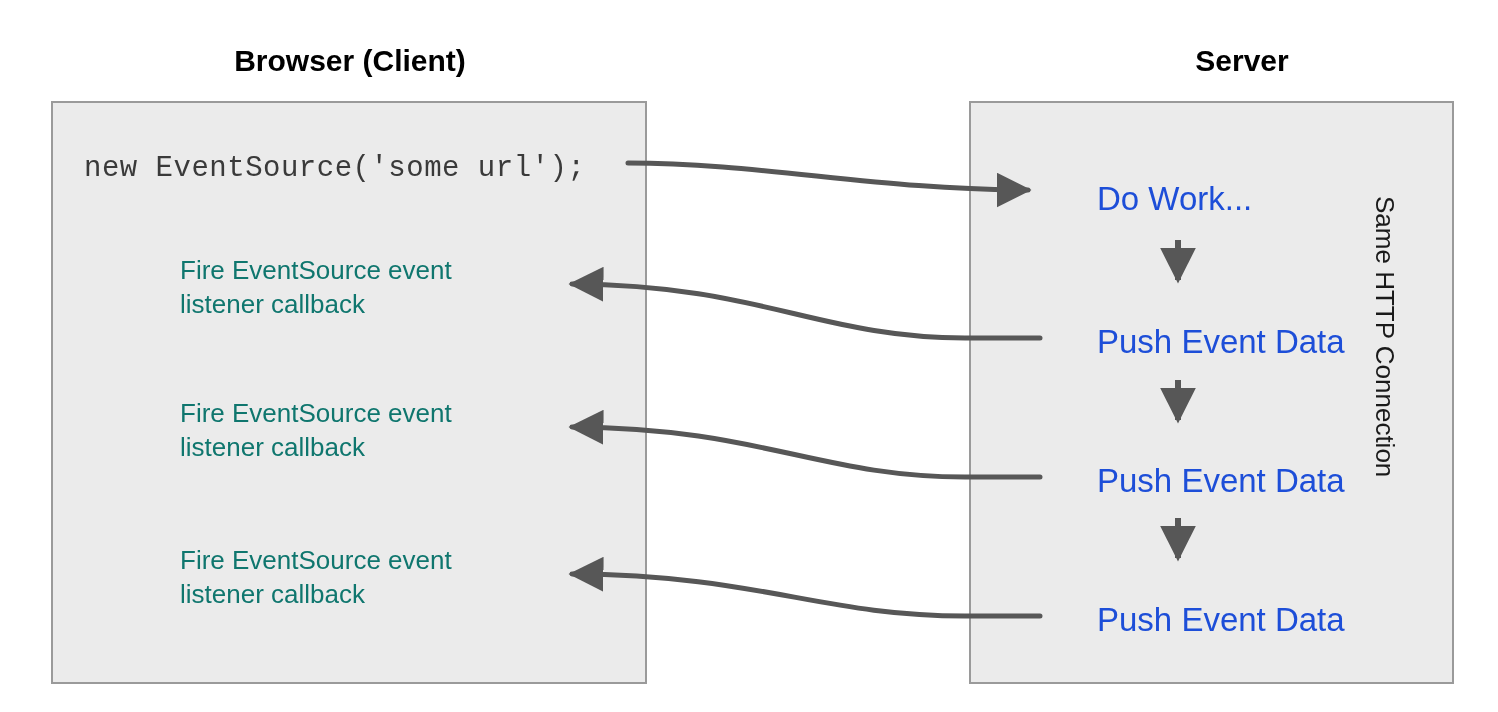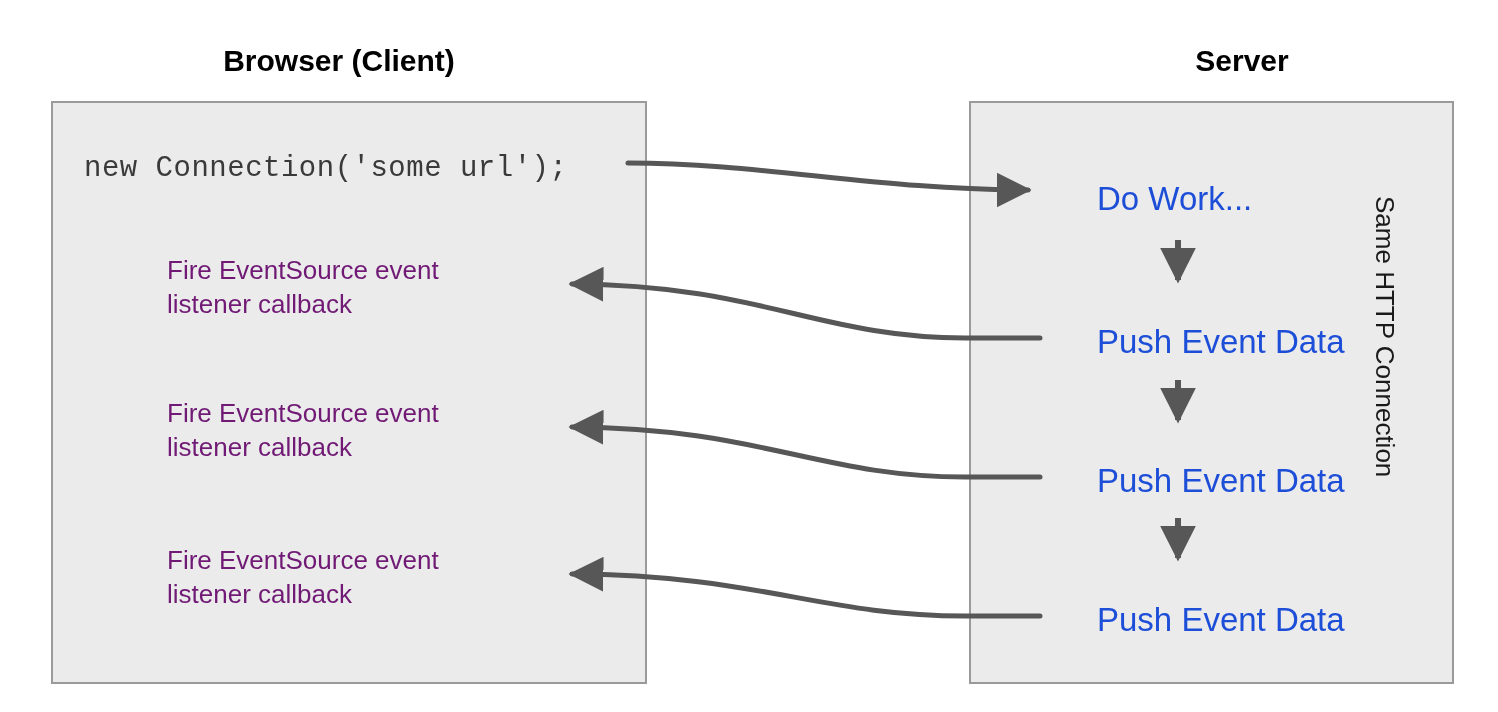--- a/index.html
+++ b/index.html
@@ -18,21 +18,21 @@
 
   .panel-title {
     position: absolute;
     font-family: "Liberation Sans", sans-serif;
     font-weight: bold;
     font-size: 30px;
     color: #000000;
     white-space: nowrap;
     text-align: center;
   }
-  #title-client { left: 139px; top: 44px; width: 400px; }
+  #title-client { left: 150px; top: 44px; width: 400px; }
   #title-server { left: 1042px; top: 44px; width: 400px; }
 
   .panel-box {
     position: absolute;
     background: #ebebeb;
     border: 2px solid #9a9a9a;
     box-sizing: border-box;
   }
   #box-client { left: 51px; top: 101px; width: 596px; height: 583px; }
   #box-server { left: 969px; top: 101px; width: 485px; height: 583px; }
@@ -43,26 +43,26 @@
     top: 152px;
     font-family: "Liberation Mono", "DejaVu Sans Mono", monospace;
     font-size: 29px;
     letter-spacing: 0.5px;
     color: #3a3a3a;
     white-space: pre;
   }
 
   .callback-block {
     position: absolute;
-    left: 167px;
+    left: 180px;
     width: 360px;
     font-family: "Liberation Sans", sans-serif;
     font-size: 26px;
     line-height: 34px;
-    color: #701a75;
+    color: #0f766e;
   }
   #callback-1 { top: 253px; }
   #callback-2 { top: 396px; }
   #callback-3 { top: 543px; }
 
   .server-label {
     position: absolute;
     left: 1053px;
     font-family: "Liberation Sans", sans-serif;
     font-size: 33px;
@@ -100,21 +100,21 @@
 </head>
 <body>
 
 <div id="canvas">
 
   <div class="panel-title" id="title-client">Browser (Client)</div>
   <div class="panel-title" id="title-server">Server</div>
 
   <div class="panel-box" id="box-client"></div>
 
-  <div class="code-line">new Connection('some url');</div>
+  <div class="code-line">new EventSource('some url');</div>
 
   <div class="callback-block" id="callback-1">
     <div>Fire EventSource event</div>
     <div>listener callback</div>
   </div>
   <div class="callback-block" id="callback-2">
     <div>Fire EventSource event</div>
     <div>listener callback</div>
   </div>
   <div class="callback-block" id="callback-3">

